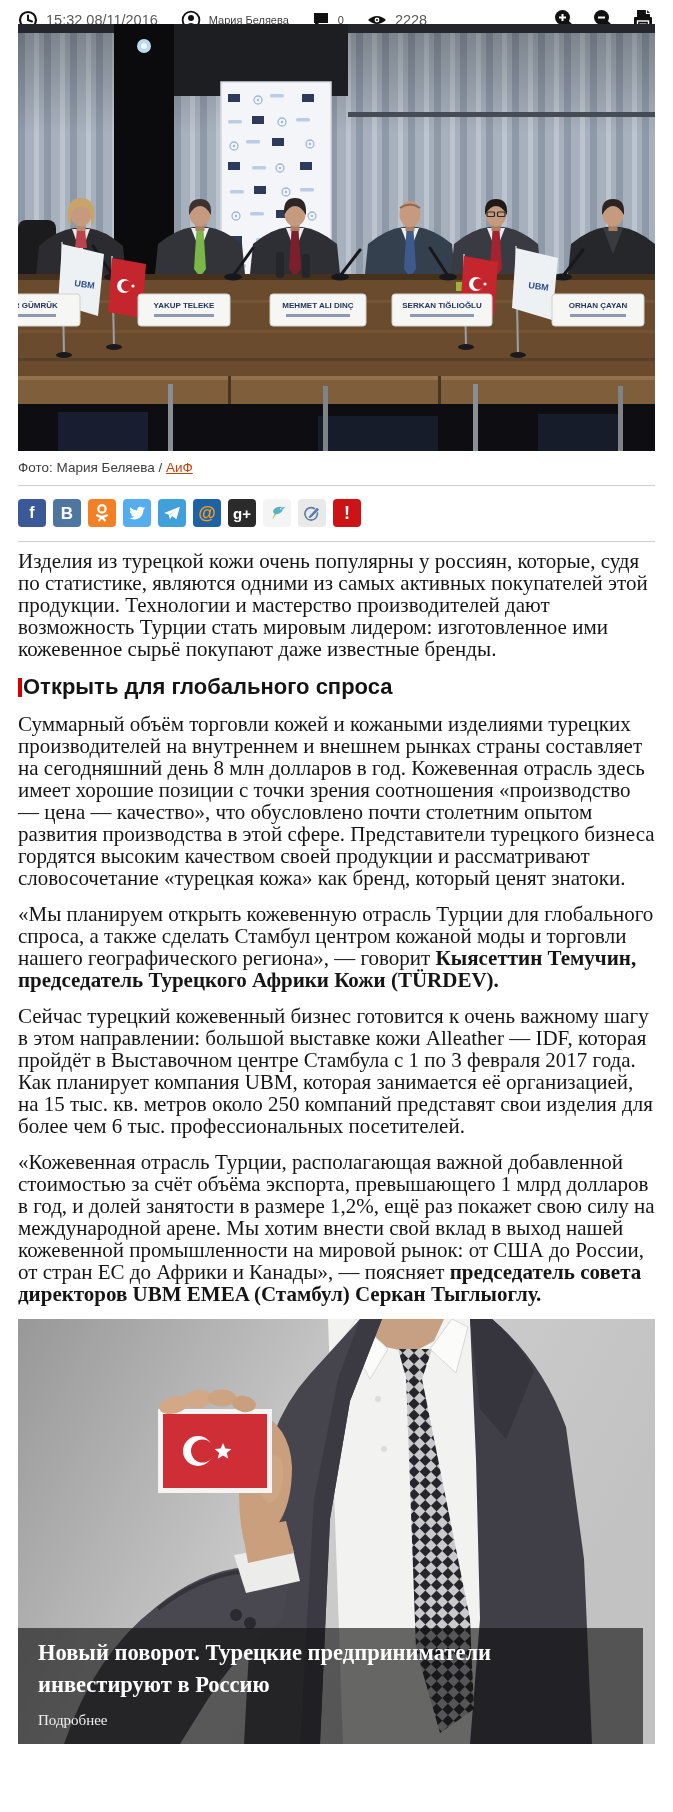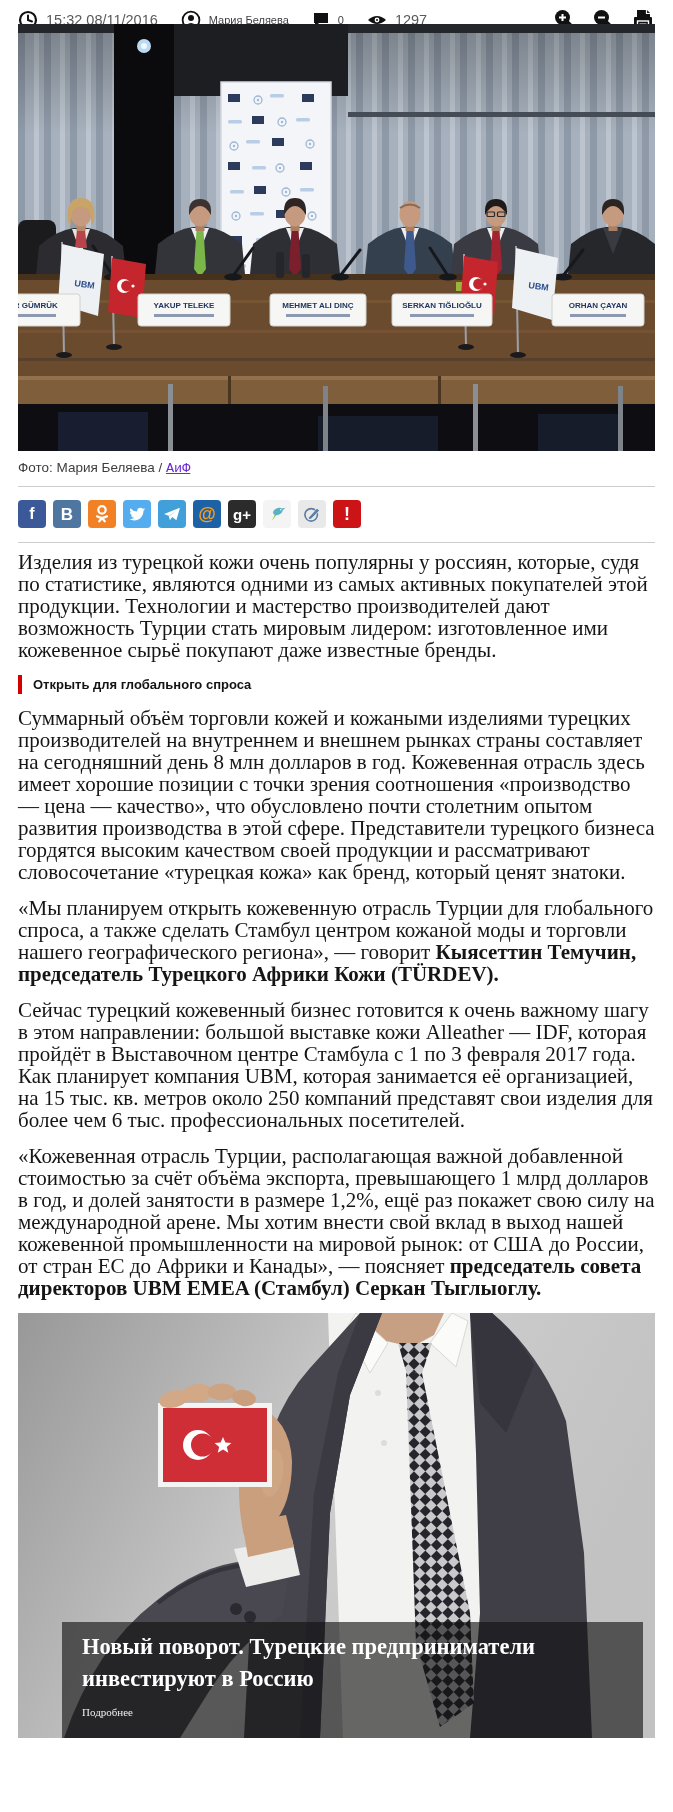--- a/index.html
+++ b/index.html
@@ -29,21 +29,21 @@
   .standfirst {
     font-family:"Liberation Serif", serif;
     font-size:17.5px; line-height:24px; color:#141414;
     margin-bottom:13px;
   }
 
   
   figure.photo { margin:0; }
   figure.photo svg { display:block; }
   .caption { font-size:13.5px; color:#3d3d3d; padding:9px 0 10px; }
-  .caption a { color:#6d28d9; text-decoration:underline; cursor:pointer;font-family:Liberation Mono, monospace; }
+  .caption a { color:#c2410c; text-decoration:underline; cursor:pointer; }
 
   hr.rule { border:none; border-top:1px solid #cccccc; }
 
   
   .share-row { display:flex; gap:7px; padding:13px 0 14px; }
   .sb {
     width:28px; height:28px; border-radius:4px; cursor:pointer;
     display:flex; align-items:center; justify-content:center;
     color:#fff; font-weight:bold; overflow:hidden;
   }
@@ -51,44 +51,44 @@
   .sb.vk .glyph { font-size:17px; }
   .sb.mailru .glyph { color:#f89c1c; font-size:18px; }
   .sb.gplus .glyph { font-size:15px; }
   .sb.liveinternet .glyph { font-size:18px; }
 
   
   .article { padding-top:8px; font-family:"Liberation Serif", serif; }
   .article p { font-size:21px; line-height:22px; margin:0 0 14px; color:#151515; }
   .article p b { font-weight:bold; }
   h2.section {
-    display:flex; align-items:center; gap:11px;
+    display:flex; align-items:center; gap:1px;
     font-family:"Liberation Sans", sans-serif;
-    font-size:13px; font-weight:bold; color:#141414;
+    font-size:22px; font-weight:bold; color:#141414;
     margin:6px 0 13px;
   }
   .red-bar { width:4px; height:19px; background:#d40000; flex:none; }
 
   
   figure.teaser { margin:14px 0 0; position:relative; width:637px; }
   figure.teaser svg { display:block; }
   .teaser-overlay {
     position:absolute; left:0; right:12px; bottom:0; height:116px;
     background:rgba(16,16,16,0.62);
-    padding:9px 20px 8px; color:#fff;margin-left:44px;
+    padding:9px 20px 8px; color:#fff;
   }
   .teaser-overlay h3 {
     font-family:"Liberation Serif", serif;
     font-size:22.5px; line-height:32px; font-weight:bold; color:#fff;
     max-width:600px; cursor:pointer;
   }
   .teaser-more {
     display:inline-block; margin-top:11px;
     font-family:"Liberation Serif", serif;
-    font-size:11px; color:#efefef; cursor:pointer; text-decoration:none;
+    font-size:15px; color:#efefef; cursor:pointer; text-decoration:none;
   }
 </style>
 </head>
 <body>
 
 <div class="container">
 
   <div class="meta-row">
     <div class="meta-left">
       <span class="meta-item">
@@ -119,21 +119,21 @@
         <span class="meta-link">0</span>
       </span>
       <span class="meta-item">
         <span class="icon-btn">
           <svg width="20" height="16" viewBox="0 0 20 16">
               <path d="M1 8 Q10 0 19 8 Q10 16 1 8 Z" fill="#111"></path>
               <circle cx="10" cy="8" r="2.4" fill="#fff"></circle>
               <circle cx="10" cy="8" r="1" fill="#111"></circle>
             </svg>
         </span>
-        <span class="meta-text">1297</span>
+        <span class="meta-text">2228</span>
       </span>
     </div>
     <div class="toolbar">
       <span class="icon-btn">
         <svg width="22" height="24" viewBox="0 0 22 24">
             <circle cx="9.5" cy="9.5" r="7.5" fill="#111"></circle>
             <path d="M6 9.5 h7 M9.5 6 v7" stroke="#fff" stroke-width="2"></path>
             <path d="M14.5 14.5 L20 20" stroke="#111" stroke-width="4" stroke-linecap="round"></path>
           </svg>
       </span>

